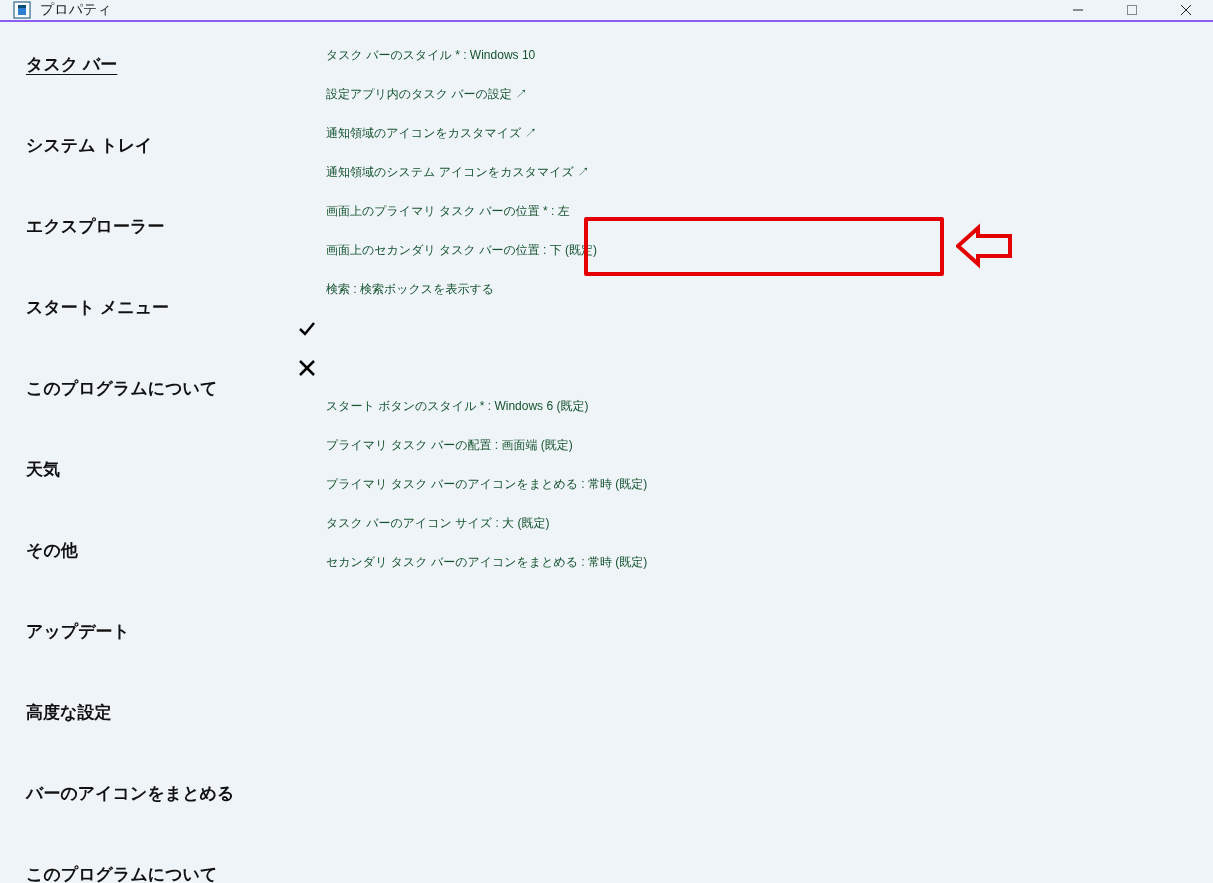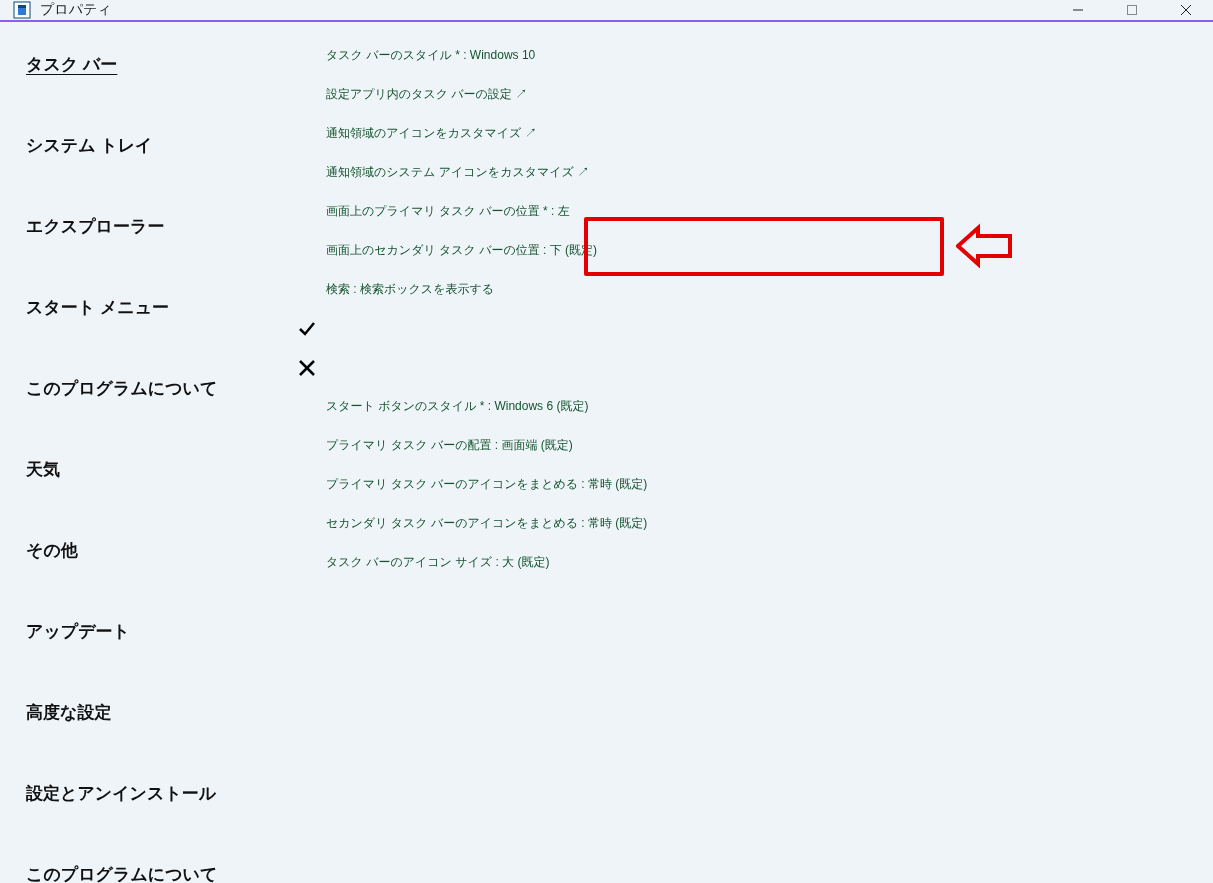--- a/index.html
+++ b/index.html
@@ -149,21 +149,21 @@
   <div class="sidebar">
     <div class="nav-item active"><span>タスク バー</span></div>
     <div class="nav-item"><span>システム トレイ</span></div>
     <div class="nav-item"><span>エクスプローラー</span></div>
     <div class="nav-item"><span>スタート メニュー</span></div>
     <div class="nav-item"><span>このプログラムについて</span></div>
     <div class="nav-item"><span>天気</span></div>
     <div class="nav-item"><span>その他</span></div>
     <div class="nav-item"><span>アップデート</span></div>
     <div class="nav-item"><span>高度な設定</span></div>
-    <div class="nav-item"><span>設定とアンインストール</span></div>
+    <div class="nav-item"><span>バーのアイコンをまとめる</span></div>
     <div class="nav-item"><span>このプログラムについて</span></div>
     <div class="sidebar-spacer"></div>
     <div class="restart-link"><span>エクスプローラーを再起動 (*)</span></div>
   </div>
 
   <div class="content-wrap">
 
     <div class="highlight-box"></div>
     <div class="red-arrow">
       <svg viewBox="0 0 58 48">
@@ -239,27 +239,27 @@
           </div>
 
 
           <div class="opt-row">
             <span class="icon-slot"></span>
             <span class="label">プライマリ タスク バーのアイコンをまとめる : 常時 (既定)</span>
           </div>
 
           <div class="opt-row">
             <span class="icon-slot"></span>
+            <span class="label">タスク バーのアイコン サイズ : 大 (既定)</span>
+          </div>
+
+          <div class="opt-row">
+            <span class="icon-slot"></span>
             <span class="label">セカンダリ タスク バーのアイコンをまとめる : 常時 (既定)</span>
           </div>
 
-          <div class="opt-row">
-            <span class="icon-slot"></span>
-            <span class="label">タスク バーのアイコン サイズ : 大 (既定)</span>
-          </div>
-
         </div>
 
       </div>
     </div>
   </div>
 
 </div>
 
 </body></html>

